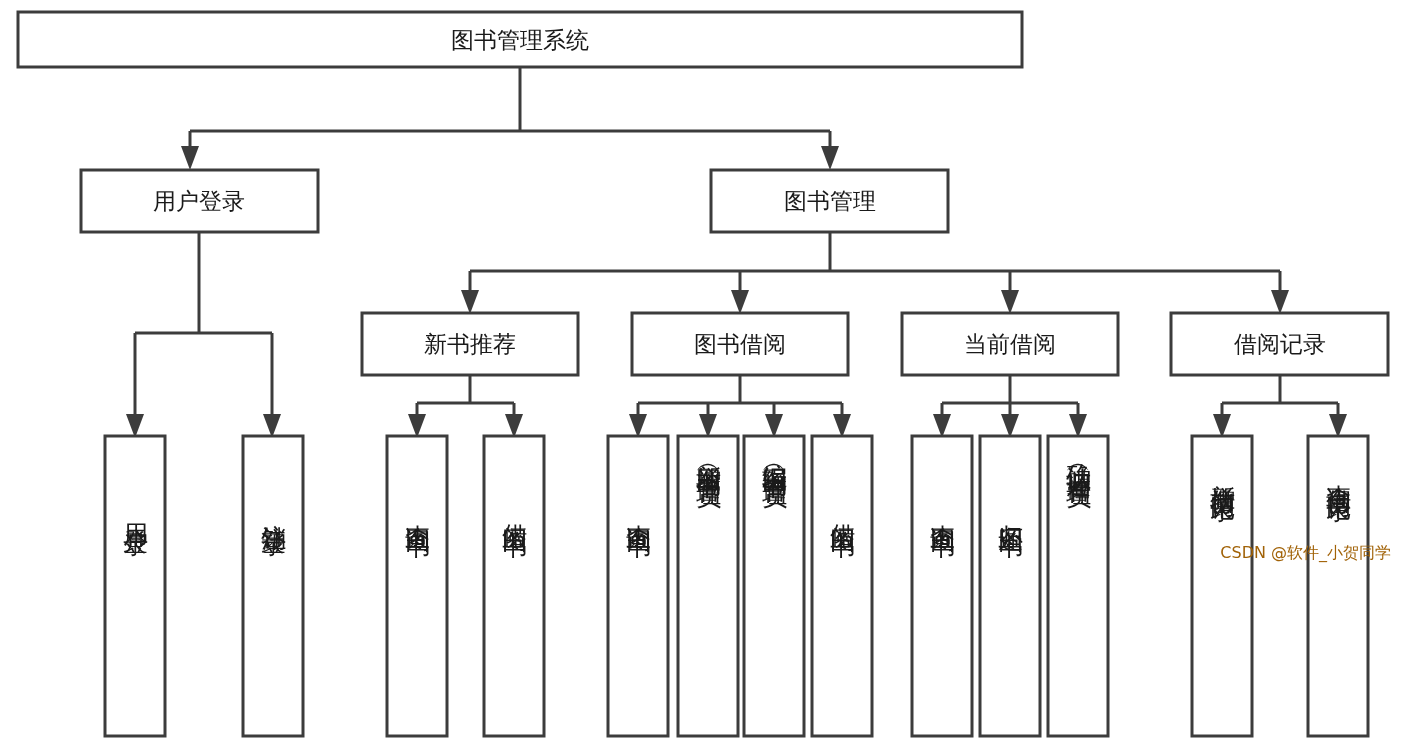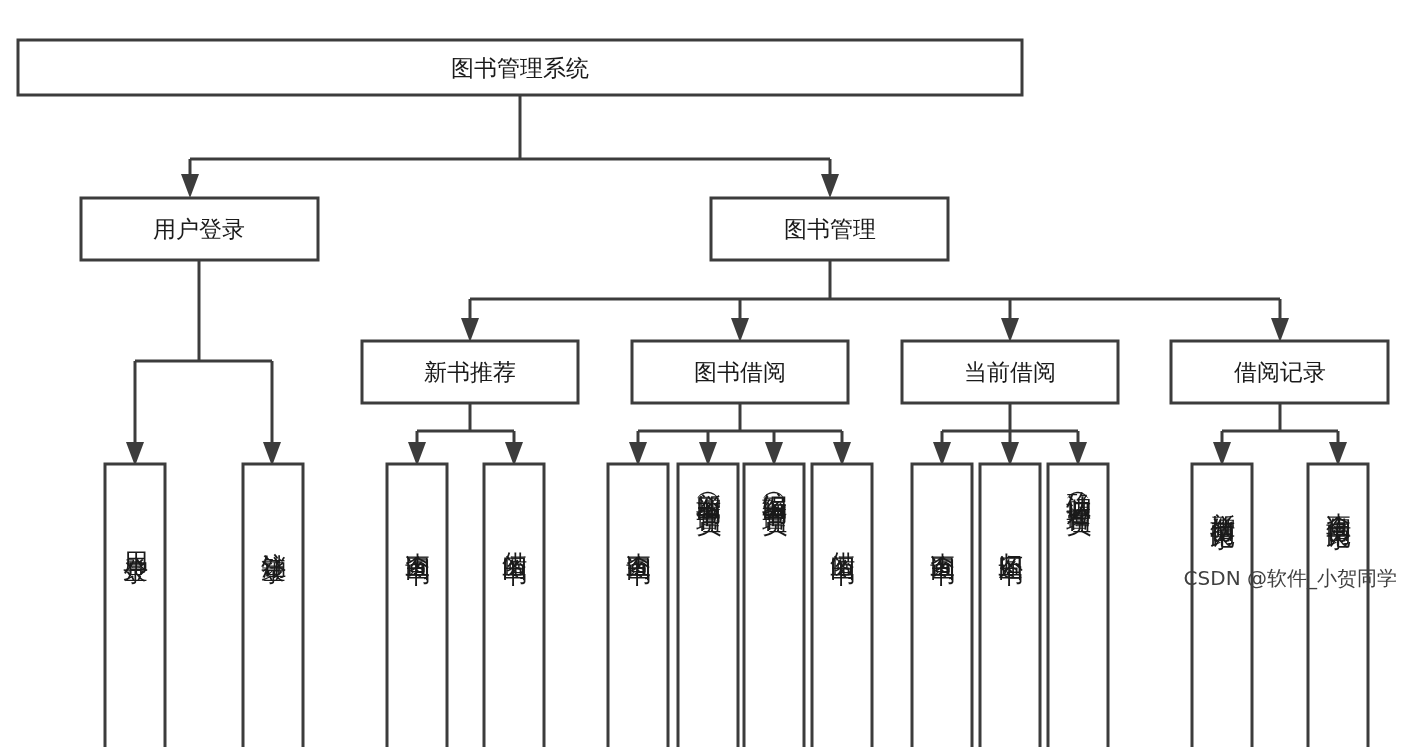--- a/index.html
+++ b/index.html
@@ -11,21 +11,20 @@
     width: 1405px;
     height: 747px;
     font-family: "DejaVu Sans", "Liberation Sans", sans-serif;
     overflow: hidden;
     position: relative;
   }
   #diagram-root {
     position: relative;
     width: 1405px;
     height: 570px;
-    margin-top: 28px;
   }
   svg.diagram {
     position: absolute;
     top: 0;
     left: 0;
     width: 1405px;
     height: 747px;
     display: block;
   }
   .node-box {
@@ -63,25 +62,25 @@
     text-orientation: upright;
     font-family: "DejaVu Sans", "Liberation Sans", sans-serif;
     font-size: 25px;
     line-height: 1.06;
     color: #1a1a1a;
     letter-spacing: 3px;
     white-space: nowrap;
   }
   .watermark {
     position: absolute;
-    right: 8px;
+    right: 14px;
     bottom: 6px;
     font-family: "DejaVu Sans", "Liberation Sans", sans-serif;
-    font-size: 20px;
-    color: #404040;
+    font-size: 16px;
+    color: #a16207;
     white-space: nowrap;
     user-select: none;
   }
 </style>
 </head>
 <body>
 
 <div id="diagram-root">
 
   <svg class="diagram" viewBox="0 0 1405 747" xmlns="http://www.w3.org/2000/svg">

